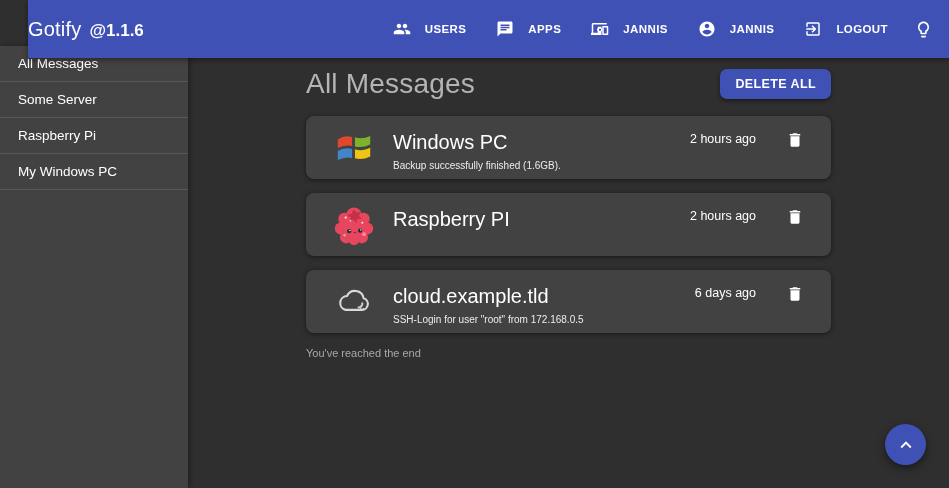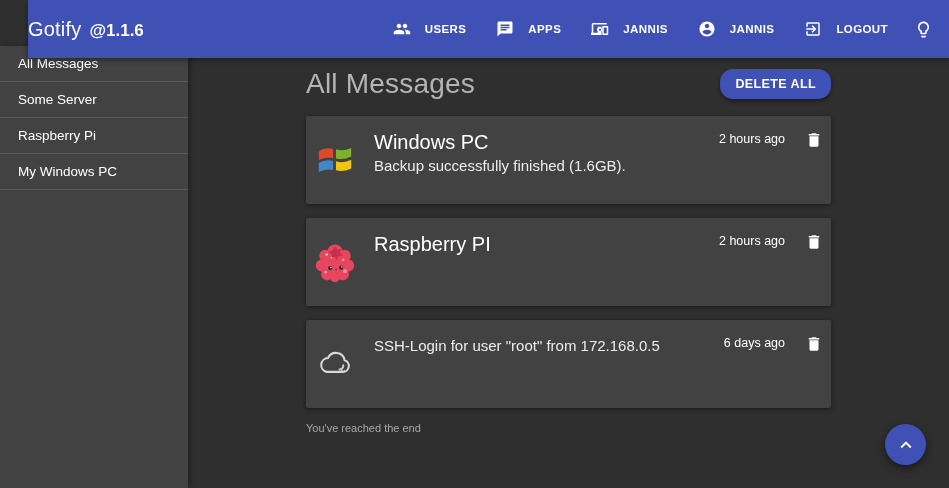--- a/index.html
+++ b/index.html
@@ -57,40 +57,40 @@
     position:absolute; top:46px; left:188px; right:0; bottom:0;
     overflow:hidden;
   }
   .content { width:525px; margin:0 auto; padding-top:22px; }
   .title-row {
     display:flex; align-items:center; justify-content:space-between;
     margin-bottom:16px;
   }
   .page-title { font-size:28px; font-weight:400; color:#b4b4b4; letter-spacing:.2px; }
   .delete-all-btn {
-    background:#3f51b5; color:#fff; border:none; border-radius:13px;
+    background:#3f51b5; color:#fff; border:none; border-radius:7px;
     font-family:"Liberation Sans", sans-serif;
     font-size:12.5px; font-weight:700; letter-spacing:.4px;
     padding:8px 15px; cursor:pointer;
     box-shadow:0 2px 4px rgba(0,0,0,.45);
   }
 
   .card {
-    background:#424242; border-radius:2px;
+    background:#424242; border-radius:8px;
     box-shadow:0 1px 5px rgba(0,0,0,.5);
-    height:88px; margin-bottom:14px;
+    height:63px; margin-bottom:14px;
     display:flex; align-items:flex-start; gap:18px;
-    padding:14px 8px;
+    padding:14px 27px;
   }
   .card-icon { width:42px; height:42px; flex:none; align-self:center; }
   .card-icon svg { width:42px; height:42px; display:block; }
   .card-body { flex:1; min-width:0; }
   .card-title { font-size:20px; font-weight:400; color:#fff; line-height:24px; }
-  .card-text { font-size:15px; color:rgba(255,255,255,.9); margin-top:4px; line-height:16px; }
-  .card-meta { display:flex; align-items:flex-start; gap:20px; flex:none; padding-top:1px; }
+  .card-text { font-size:10px; color:rgba(255,255,255,.9); margin-top:4px; line-height:16px; }
+  .card-meta { display:flex; align-items:flex-start; gap:30px; flex:none; padding-top:1px; }
   .card-time { font-size:12.5px; color:#fff; line-height:16px; white-space:nowrap; }
   .trash-btn { background:none; border:none; padding:0; cursor:pointer; }
   .trash-btn svg { width:18px; height:18px; fill:#fff; display:block; }
 
   .end-text { font-size:11px; color:#a8a8a8; margin-top:10px; }
 
   .fab {
     position:absolute; right:23px; bottom:23px;
     width:41px; height:41px; border-radius:50%;
     background:#3f51b5; border:none; cursor:pointer;
@@ -247,20 +247,21 @@
 
     <div class="card">
       <div class="card-icon">
         <svg viewBox="0 0 48 48" fill="none" stroke="#d8d8d8" stroke-width="2.4" stroke-linecap="round" stroke-linejoin="round">
           <path d="M14.5 33 h18.5 a6.8 6.8 0 0 0 2-13.3 A10 10 0 0 0 16 17.2 A8 8 0 0 0 14.5 33 Z"></path>
           <path d="M33.5 25.5 a4.6 4.6 0 0 1-4.3 4.8" opacity=".9"></path>
           <path d="M31.8 31.6 v1.2 M34.6 31.6 v1.2" stroke-width="1.6"></path>
         </svg>
       </div>
       <div class="card-body">
+        <div class="card-title">cloud.example.tld</div>
         <div class="card-text">SSH-Login for user "root" from 172.168.0.5</div>
       </div>
       <div class="card-meta">
         <span class="card-time">6 days ago</span>
         <button class="trash-btn">
           <span><svg viewBox="0 0 24 24" style="width:18px;height:18px;fill:#fff;display:block">
                 <path d="M6 19c0 1.1.9 2 2 2h8c1.1 0 2-.9 2-2V7H6v12zM19 4h-3.5l-1-1h-5l-1 1H5v2h14V4z"></path>
               </svg></span>
         </button>
       </div>

